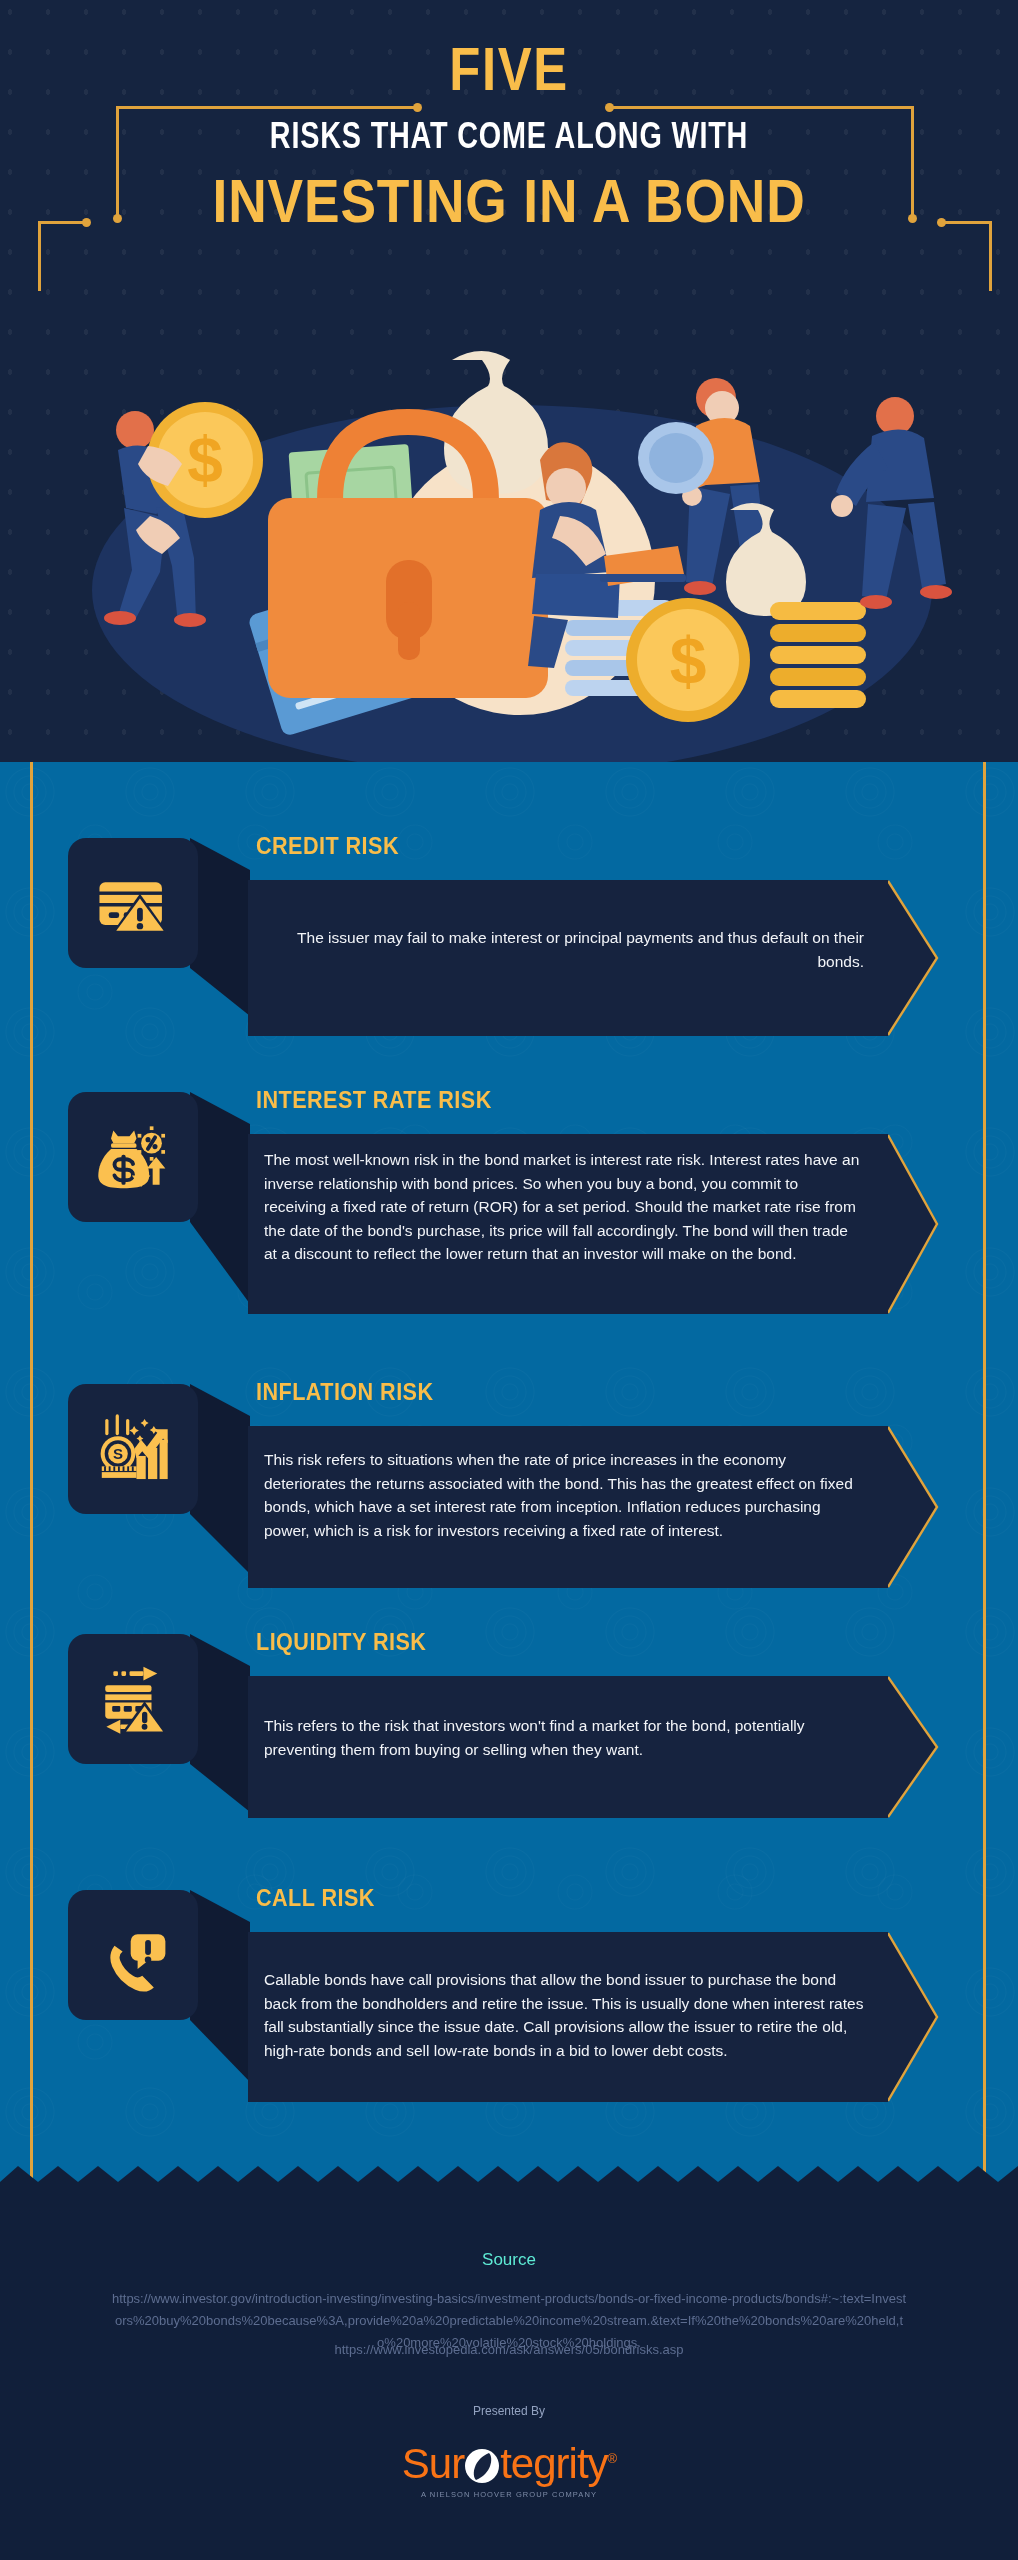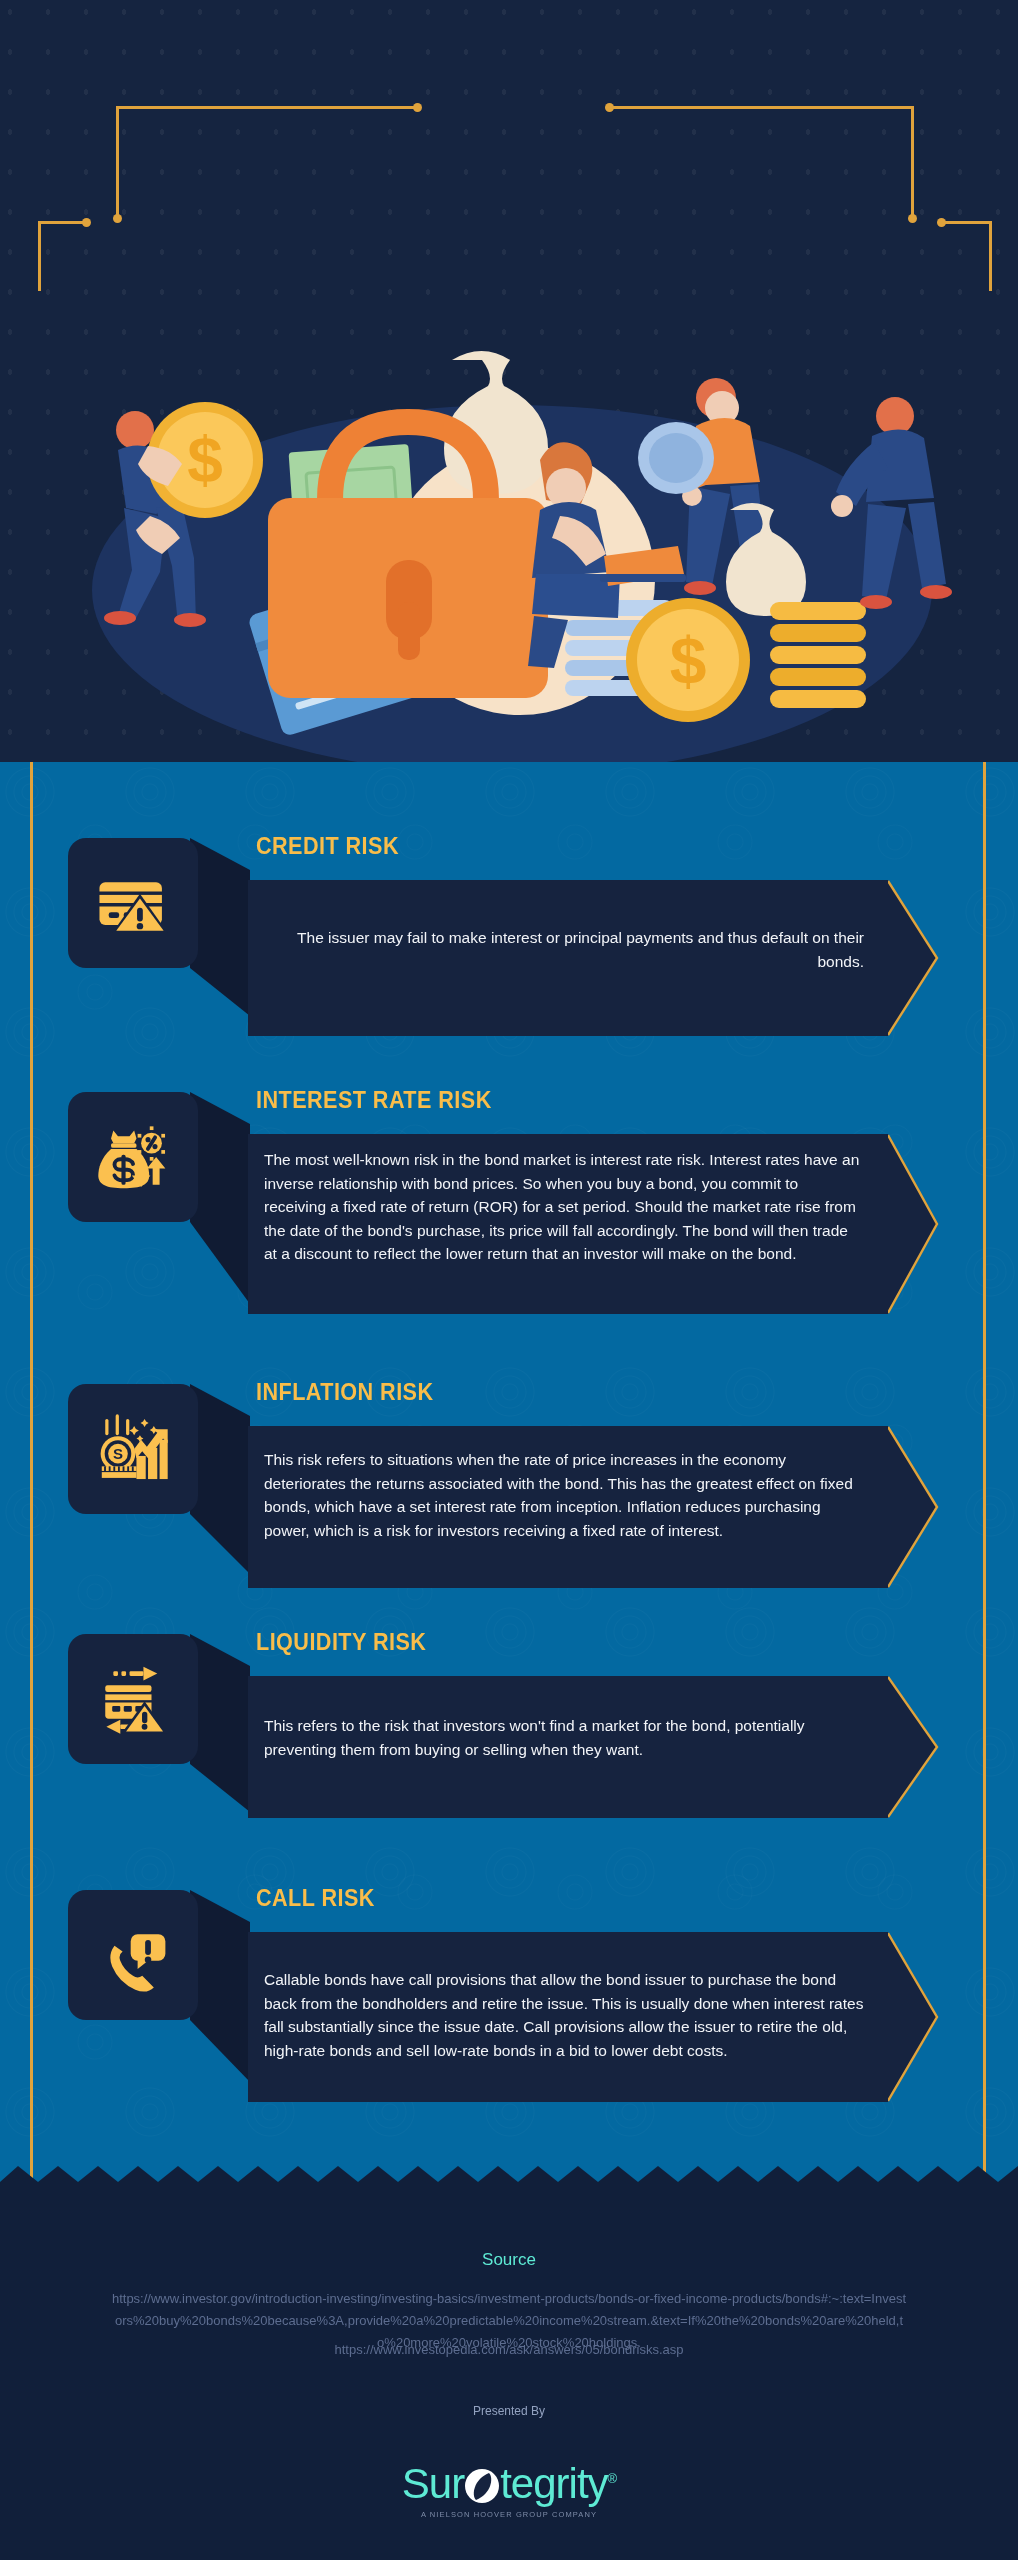--- a/index.html
+++ b/index.html
@@ -116,23 +116,23 @@
   .src-url2 {
     position:absolute; left:109px; top:160px; width:800px; text-align:center;
     color:#5d6d90; font-size:13px;
   }
   .pres-by {
     position:absolute; left:0; top:222px; width:1018px; text-align:center;
     color:#93a2c0; font-size:12px;
   }
   #logo { position:absolute; left:0; top:258px; width:1018px; text-align:center; }
   .logo-word {
-    font-size:42px; color:#5eead4; font-weight:normal; letter-spacing:-1px;
+    font-size:42px; color:#f97316; font-weight:normal; letter-spacing:-1px;
     font-family:"Liberation Sans",sans-serif;
-    display:inline-block; position:relative;margin-top:20px;
+    display:inline-block; position:relative;
   }
   .logo-reg { font-size:13px; vertical-align:super; }
   .logo-tag {
     margin-top:2px; color:#7e8ca8; font-size:7.5px; letter-spacing:1.1px;
   }
 </style>
 </head>
 <body>
 
 <div id="hero">
@@ -147,20 +147,25 @@
   <div class="brk-dot" style="left:113px; top:214px;"></div>
   <div class="brk-dot" style="left:908px; top:214px;"></div>
 
   <div class="brk" style="left:38px; top:221px; width:48px; height:3px;"></div>
   <div class="brk" style="left:944px; top:221px; width:48px; height:3px;"></div>
   <div class="brk-dot" style="left:82px; top:218px;"></div>
   <div class="brk-dot" style="left:937px; top:218px;"></div>
   <div class="brk" style="left:38px; top:221px; width:3px; height:70px;"></div>
   <div class="brk" style="left:989px; top:221px; width:3px; height:70px;"></div>
 
+  <div id="title-block">
+    <div class="t-five">FIVE</div>
+    <div class="t-sub">RISKS THAT COME ALONG WITH</div>
+    <div class="t-main">INVESTING IN A BOND</div>
+  </div>
 
   <svg id="illus" viewBox="0 0 1018 432">
     <ellipse cx="512" cy="260" rx="420" ry="185" fill="#1d3360"></ellipse>
     <circle cx="520" cy="250" r="135" fill="#f7e2c8"></circle>
 
     <g>
       <rect x="296" y="118" width="120" height="218" rx="4" fill="#a7d6a2" transform="rotate(-4 356 227)"></rect>
       <rect x="312" y="140" width="88" height="176" rx="3" fill="none" stroke="#8cc389" stroke-width="3" transform="rotate(-4 356 228)"></rect>
       <circle cx="356" cy="230" r="28" fill="#6fb870" opacity=".75"></circle>
     </g>

